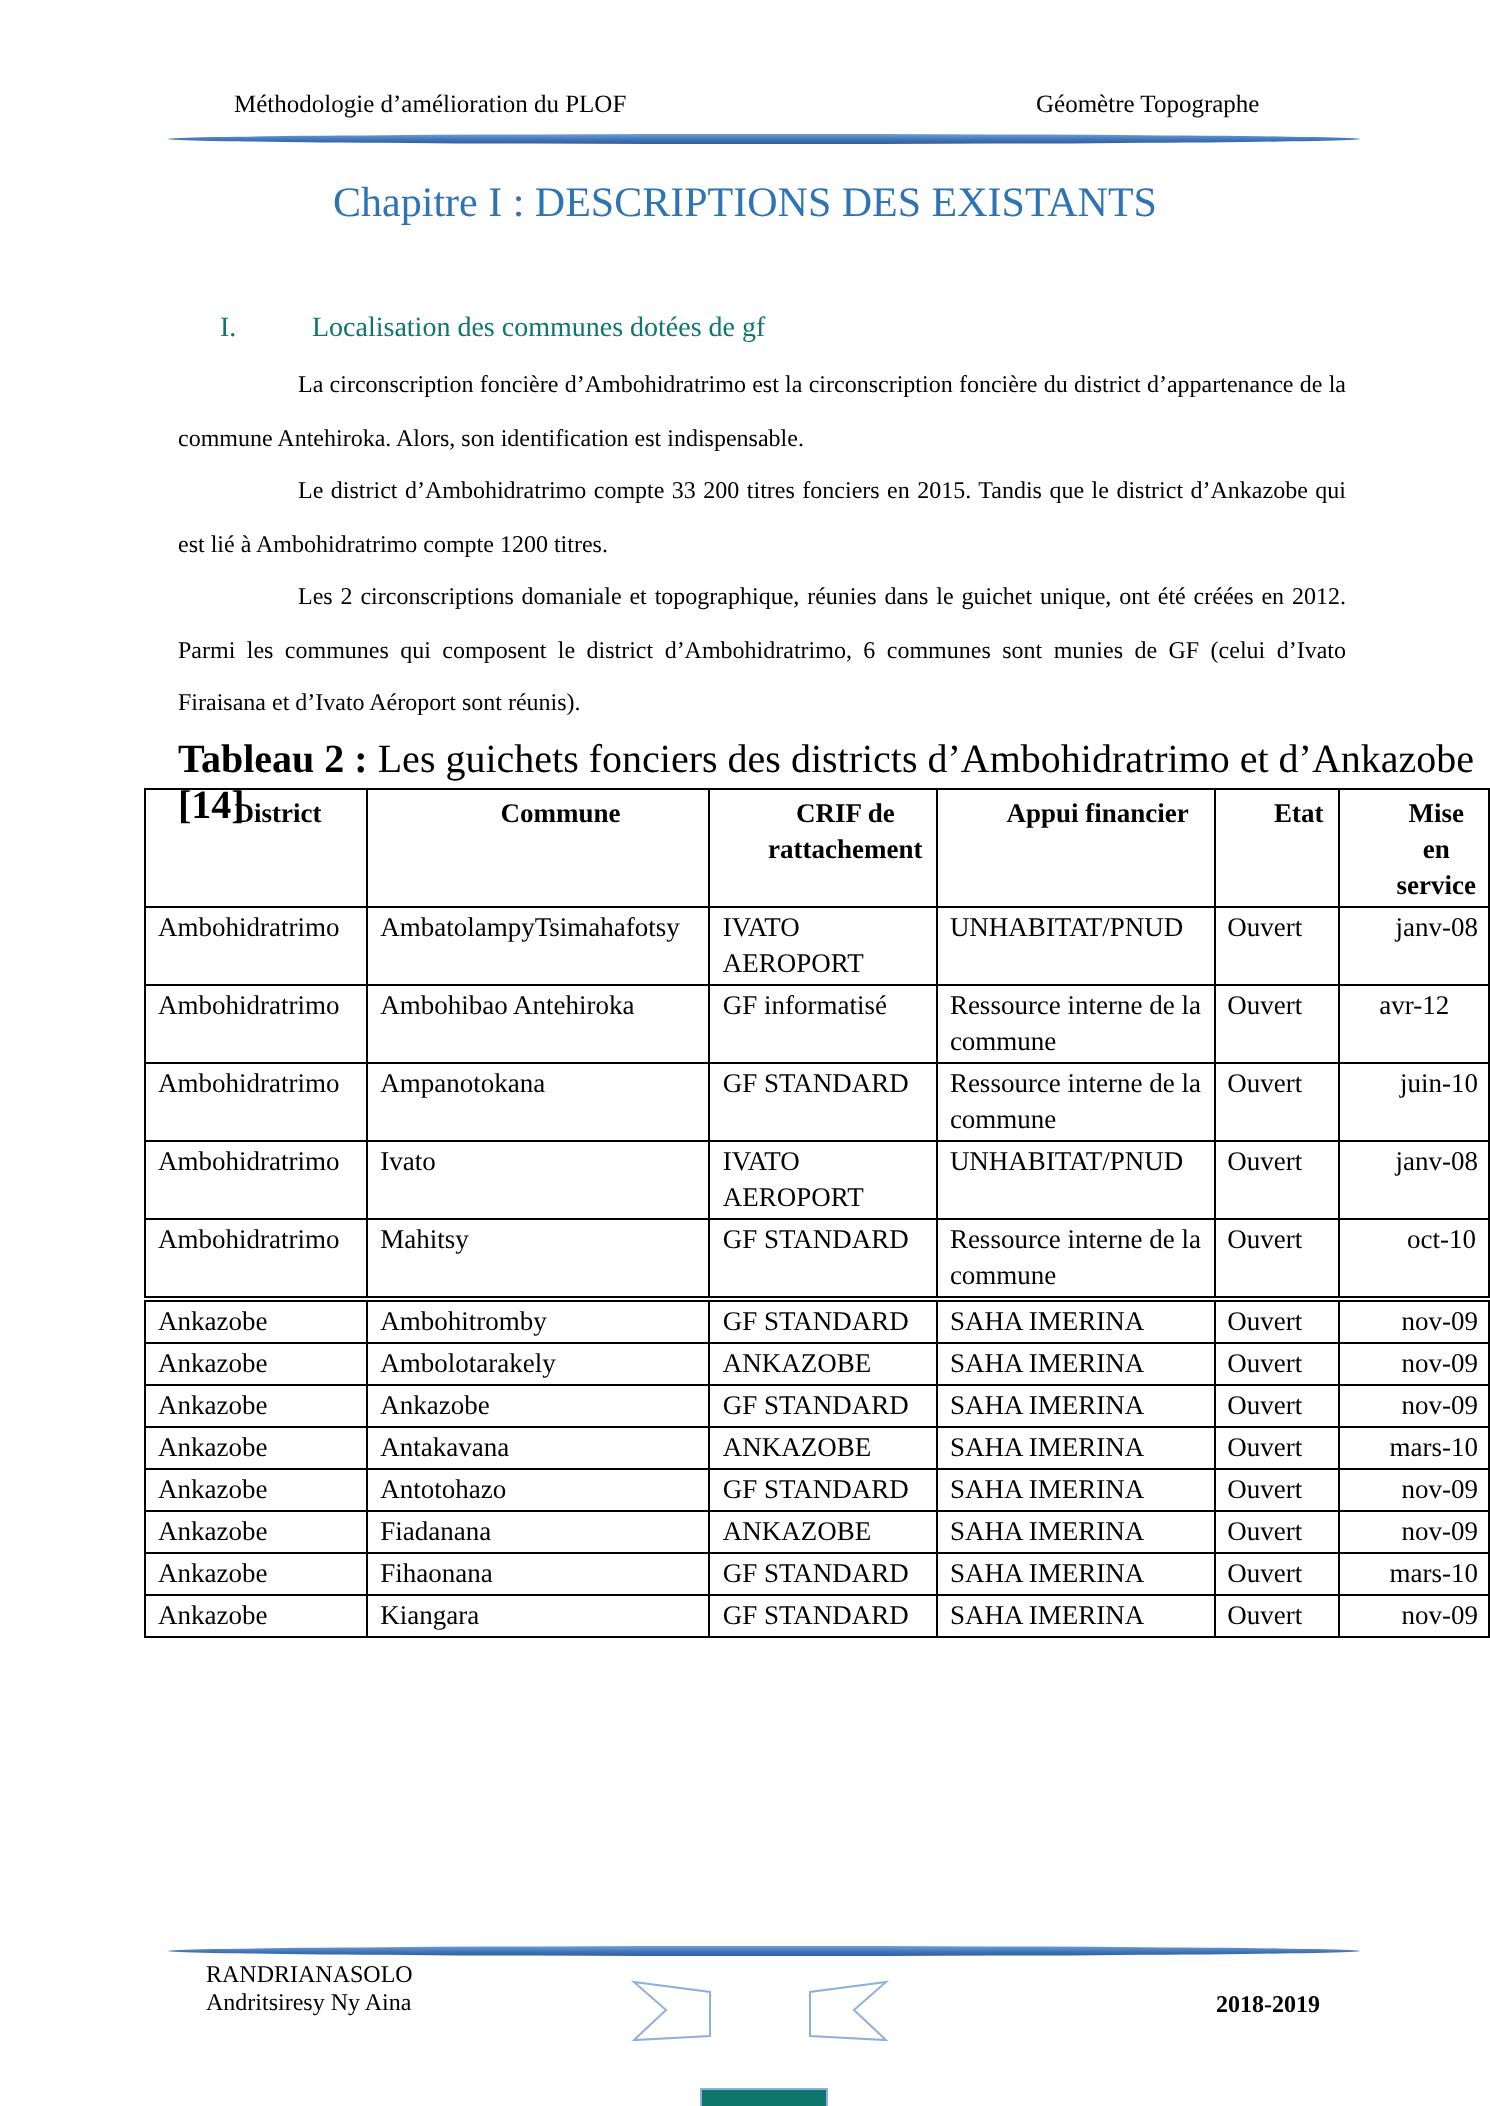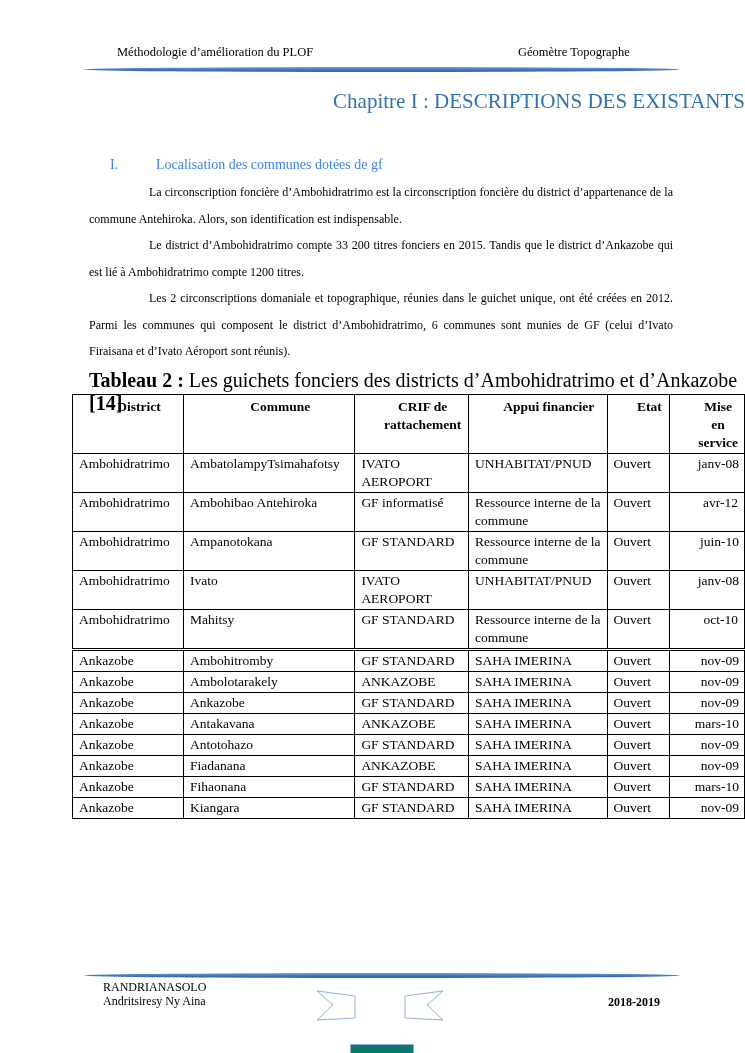--- a/index.html
+++ b/index.html
@@ -5,22 +5,22 @@
   html, body { margin: 0; padding: 0; background: #ffffff; }
   body { width: 745px; height: 1053px; position: relative; overflow: hidden;
          font-family: "Liberation Serif", serif; color: #000; }
   .abs { position: absolute; }
   .hdr-left { left: 117px; top: 45px; font-size: 12.5px; }
   .hdr-right { left: 518px; top: 45px; font-size: 12.5px; }
   .rule { position: absolute; height: 5px; border-radius: 50%;
           background: linear-gradient(#6f9fd6, #3f72b5 60%, #2e5f9f); }
   .rule-top { left: 84px; top: 67px; width: 596px; }
   .rule-bot { left: 84px; top: 973px; width: 596px; }
-  .chapter { left: 0; width: 745px; top: 89px; text-align: right; font-size: 21px; color: #2e74b5; }
-  .section { left: 110px; top: 157px; font-size: 14px; color: #3b82f6; font-family: Liberation Serif, serif; }
+  .chapter { left: 0; width: 745px; top: 89px; text-align: center; font-size: 21px; color: #2e74b5; }
+  .section { left: 110px; top: 157px; font-size: 14px; color: #0f766e; font-family: Liberation Serif, serif; }
   .section .num { display: inline-block; width: 46px; }
   .para { position: absolute; left: 89px; width: 584px; font-size: 12px; line-height: 26.5px;
           text-align: justify; }
   .para .indent { display: inline-block; width: 60px; }
   .caption { left: 89px; top: 369px; font-size: 20px; }
   table.gf { position: absolute; left: 72px; top: 394px; border-collapse: collapse;
              font-size: 13.5px; line-height: 18px; }
   table.gf th, table.gf td { border: 1px solid #000; padding: 1px 6px 1px 6px; vertical-align: top; }
   table.gf th { font-weight: bold; text-align: center; padding-top: 3px; padding-left: 28px; }
   table.gf td.r { text-align: right; padding-left: 0; padding-right: 5px; }
@@ -71,21 +71,21 @@
         <td>UNHABITAT/PNUD</td>
         <td>Ouvert</td>
         <td class="r">janv-08</td>
       </tr>
       <tr>
         <td>Ambohidratrimo</td>
         <td>Ambohibao Antehiroka</td>
         <td>GF informatisé</td>
         <td>Ressource interne de la commune</td>
         <td>Ouvert</td>
-        <td style="text-align: right;">avr-12</td>
+        <td style="text-align: center;">avr-12</td>
       </tr>
       <tr>
         <td>Ambohidratrimo</td>
         <td>Ampanotokana</td>
         <td>GF STANDARD</td>
         <td>Ressource interne de la commune</td>
         <td>Ouvert</td>
         <td class="r">juin-10</td>
       </tr>
       <tr>

